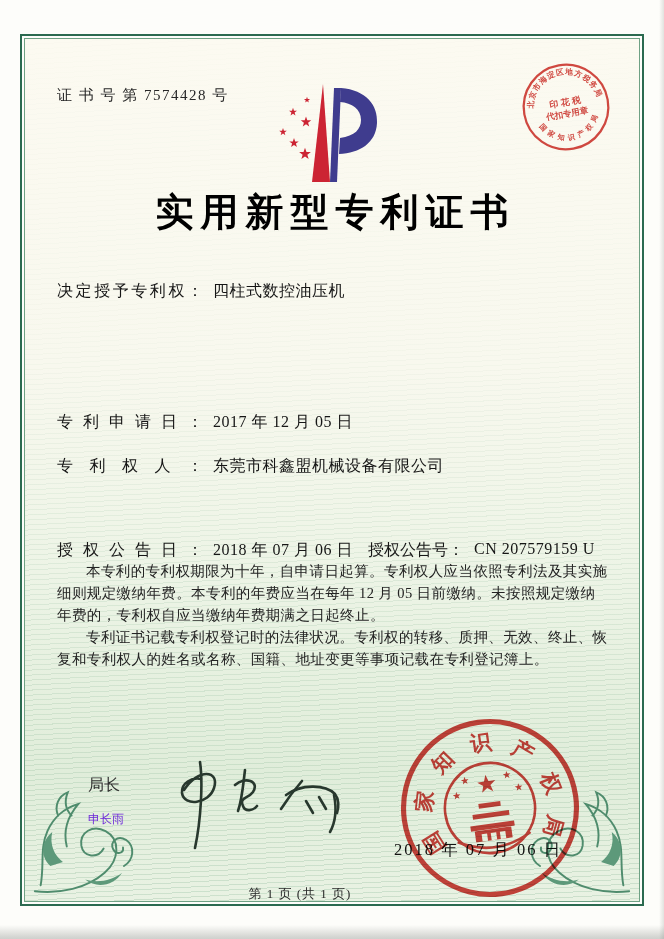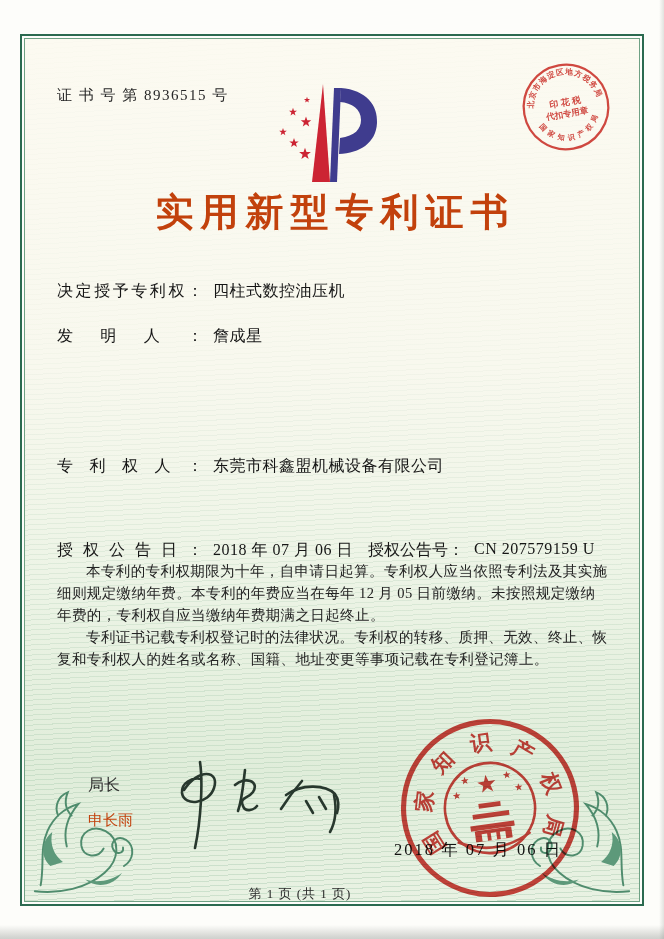--- a/index.html
+++ b/index.html
@@ -23,37 +23,37 @@
   .ornament{position:absolute;bottom:4px;width:126px;height:126px;z-index:2;}
   .ornament.left{left:4px;}
   .ornament.right{right:4px;transform:scaleX(-1);}
   .ornament path{stroke:#4f8c6d;fill:none;stroke-width:2;stroke-linecap:round;}
   .ornament path.fill{fill:#5d997a;stroke:none;}
 
   
   .cert-number{position:absolute;left:57px;top:86px;font-size:15px;letter-spacing:1.5px;color:#272727;z-index:3;}
   .logo{position:absolute;left:276px;top:82px;width:104px;height:108px;z-index:3;}
   .title{position:absolute;left:0;right:0;top:187px;text-align:center;font-size:38px;
-         font-weight:700;letter-spacing:7px;text-indent:7px;color:#c2410c;z-index:3;}
+         font-weight:700;letter-spacing:7px;text-indent:7px;color:#000000;z-index:3;}
 
   .field-row{position:absolute;left:57px;font-size:16px;white-space:nowrap;z-index:3;}
   .field-label{display:inline-block;width:146px;text-align:justify;text-align-last:justify;
                vertical-align:top;color:#161616;}
   .field-label--compact{width:auto;text-align:right;text-align-last:auto;}
   .field-value{display:inline-block;margin-left:6px;vertical-align:top;color:#161616;letter-spacing:0.5px;}
   .field-value--wrap{white-space:normal;width:400px;line-height:26px;}
 
   .body-text{position:absolute;left:57px;top:560px;width:552px;z-index:3;}
   .body-text p{margin:0;font-size:14.5px;line-height:22px;text-indent:2em;
                letter-spacing:0.4px;color:#232323;}
 
   .sig-title{position:absolute;left:88px;top:775px;font-size:16px;z-index:3;
              font-family:"Liberation Sans",sans-serif;color:#2e2e2e;}
-  .sig-name{position:absolute;left:88px;top:811px;font-size:15px;z-index:3;
-            font-family:Liberation Mono, monospace;color:#c2410c;}
+  .sig-name{position:absolute;left:88px;top:811px;font-size:12px;z-index:3;
+            font-family:Liberation Mono, monospace;color:#6d28d9;}
   .signature{position:absolute;left:148px;top:750px;width:212px;height:106px;z-index:3;}
   .signature path{stroke:#28382e;stroke-width:2.6;fill:none;stroke-linecap:round;stroke-linejoin:round;}
 
   
   .tax-stamp{position:absolute;left:519px;top:60px;width:94px;height:94px;z-index:4;
              transform:rotate(-10deg);mix-blend-mode:multiply;opacity:0.92;}
   .tax-stamp svg text{fill:#d03a34;font-family:"Liberation Sans",sans-serif;font-weight:bold;
              text-anchor:middle;dominant-baseline:central;}
   .office-seal{position:absolute;left:398px;top:716px;width:184px;height:184px;z-index:4;
              transform:rotate(-8deg);mix-blend-mode:multiply;opacity:0.95;}
@@ -91,21 +91,21 @@
         <path d="M6,124 C32,127 60,121 78,105 C94,91 94,70 79,62 C66,55 52,63 54,77 C56,89 71,91 77,80"></path>
         <path d="M12,118 C16,96 11,80 19,62 C25,48 37,38 51,34 C39,48 35,62 39,78"></path>
         <path class="fill" d="M22,98 C11,88 13,72 24,63 C21,76 26,87 35,94 Z"></path>
         <path class="fill" d="M58,112 C71,116 86,113 96,105 C88,118 70,122 58,112 Z"></path>
         <path d="M98,98 C108,92 110,78 100,71 C91,66 83,73 87,81 C90,87 98,85 97,79"></path>
         <path d="M30,46 C26,36 30,26 40,22 C36,32 38,40 44,46"></path>
       </svg>
     </div>
   </div>
 
-  <div class="cert-number">证 书 号 第 8936515 号</div>
+  <div class="cert-number">证 书 号 第 7574428 号</div>
 
   <svg class="logo" viewBox="0 0 104 108">
     <g fill="#cc2433">
       <use href="#star5" transform="translate(31,18) scale(0.32)"></use>
       <use href="#star5" transform="translate(17,30) scale(0.42)"></use>
       <use href="#star5" transform="translate(30,40) scale(0.55)"></use>
       <use href="#star5" transform="translate(7,50) scale(0.40)"></use>
       <use href="#star5" transform="translate(18,61) scale(0.50)"></use>
       <use href="#star5" transform="translate(29,72) scale(0.62)"></use>
       <polygon points="47,2 54,100 36,100"></polygon>
@@ -145,23 +145,23 @@
       <text x="50" y="57" font-size="9">代扣专用章</text>
     </svg>
   </div>
 
   <div class="title">实用新型专利证书</div>
 
   <div class="field-row" style="top:281px">
     <span class="field-label">决定授予专利权：</span>
     <span class="field-value">四柱式数控油压机</span>
   </div>
-  <div class="field-row" style="top:326px">
-    <span class="field-label">发明人：</span>
-    <span class="field-value">詹成星</span>
+  <div class="field-row" style="top:412px">
+    <span class="field-label">专利申请日：</span>
+    <span class="field-value">2017 年 12 月 05 日</span>
   </div>
   <div class="field-row" style="top:456px">
     <span class="field-label">专利权人：</span>
     <span class="field-value">东莞市科鑫盟机械设备有限公司</span>
   </div>
   <div class="field-row" style="top:540px">
     <span class="field-label">授权公告日：</span>
     <span class="field-value">2018 年 07 月 06 日</span>
   </div>
   <div class="field-row" style="top:540px;left:368px">

